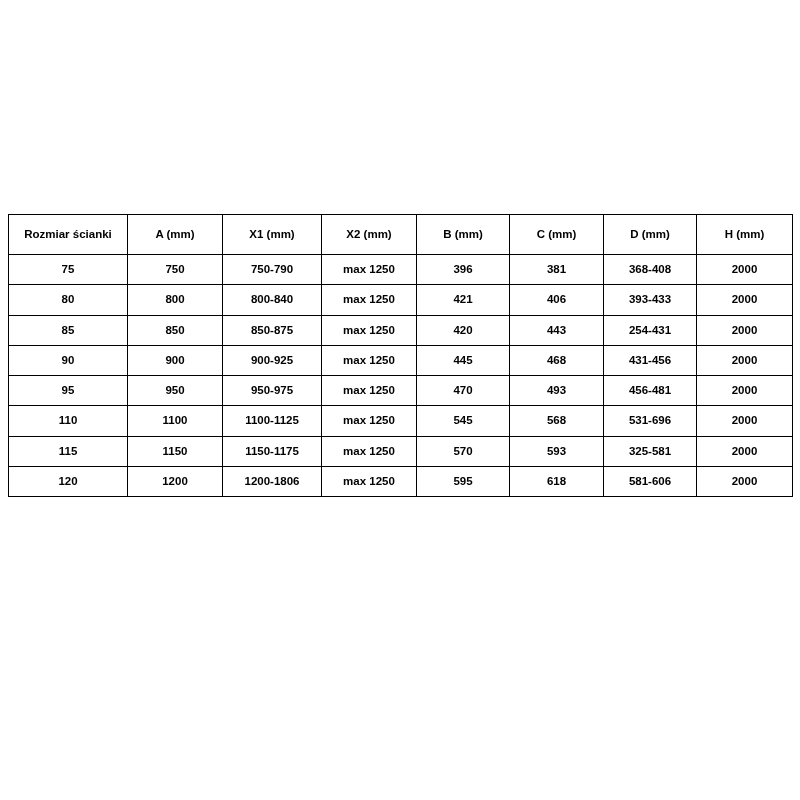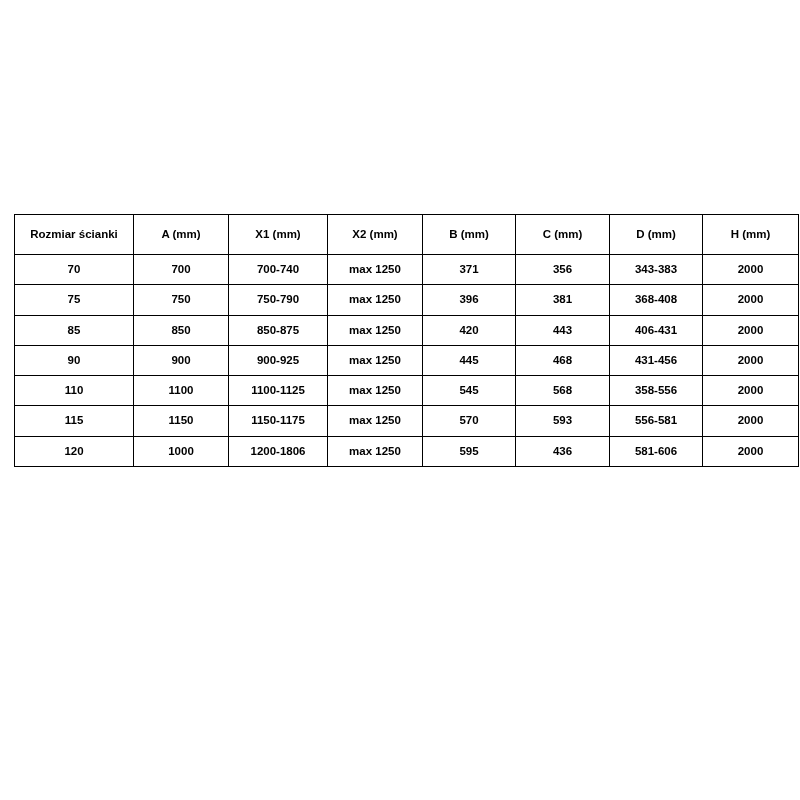--- a/index.html
+++ b/index.html
@@ -17,21 +17,20 @@
   .table-wrap {
     position: absolute;
     left: 8px;
     top: 214px;
     width: 784px;
   }
   table.spec-table {
     border-collapse: collapse;
     width: 784px;
     table-layout: fixed;
-    margin-left: 6px;
   }
   table.spec-table td,
   table.spec-table th {
     border: 1px solid #000000;
     text-align: center;
     vertical-align: middle;
     font-size: 11.5px;
     font-weight: bold;
     color: #000000;
     padding: 0;
@@ -74,84 +73,94 @@
         <th>X1 (mm)</th>
         <th>X2 (mm)</th>
         <th>B (mm)</th>
         <th>C (mm)</th>
         <th>D (mm)</th>
         <th>H (mm)</th>
       </tr>
     </thead>
     <tbody>
       <tr>
-        <td>70</td>
-        <td>700</td>
-        <td>700-740</td>
-        <td>max 1250</td>
-        <td>371</td>
-        <td>356</td>
-        <td>343-383</td>
-        <td>2000</td>
-      </tr>
-      <tr>
         <td>75</td>
         <td>750</td>
         <td>750-790</td>
         <td>max 1250</td>
         <td>396</td>
         <td>381</td>
         <td>368-408</td>
         <td>2000</td>
       </tr>
       <tr>
+        <td>80</td>
+        <td>800</td>
+        <td>800-840</td>
+        <td>max 1250</td>
+        <td>421</td>
+        <td>406</td>
+        <td>393-433</td>
+        <td>2000</td>
+      </tr>
+      <tr>
         <td>85</td>
         <td>850</td>
         <td>850-875</td>
         <td>max 1250</td>
         <td>420</td>
         <td>443</td>
-        <td>406-431</td>
+        <td>254-431</td>
         <td>2000</td>
       </tr>
       <tr>
         <td>90</td>
         <td>900</td>
         <td>900-925</td>
         <td>max 1250</td>
         <td>445</td>
         <td>468</td>
         <td>431-456</td>
         <td>2000</td>
       </tr>
       <tr>
+        <td>95</td>
+        <td>950</td>
+        <td>950-975</td>
+        <td>max 1250</td>
+        <td>470</td>
+        <td>493</td>
+        <td>456-481</td>
+        <td>2000</td>
+      </tr>
+      <tr>
         <td>110</td>
         <td>1100</td>
         <td>1100-1125</td>
         <td>max 1250</td>
         <td>545</td>
         <td>568</td>
-        <td>358-556</td>
+        <td>531-696</td>
         <td>2000</td>
       </tr>
       <tr>
         <td>115</td>
         <td>1150</td>
         <td>1150-1175</td>
         <td>max 1250</td>
         <td>570</td>
         <td>593</td>
-        <td>556-581</td>
+        <td>325-581</td>
         <td>2000</td>
       </tr>
       <tr>
         <td>120</td>
-        <td>1000</td>
+        <td>1200</td>
         <td>1200-1806</td>
         <td>max 1250</td>
         <td>595</td>
-        <td>436</td>
+        <td>618</td>
         <td>581-606</td>
         <td>2000</td>
       </tr>
     </tbody>
   </table>
 </div>
 
 </body></html>

